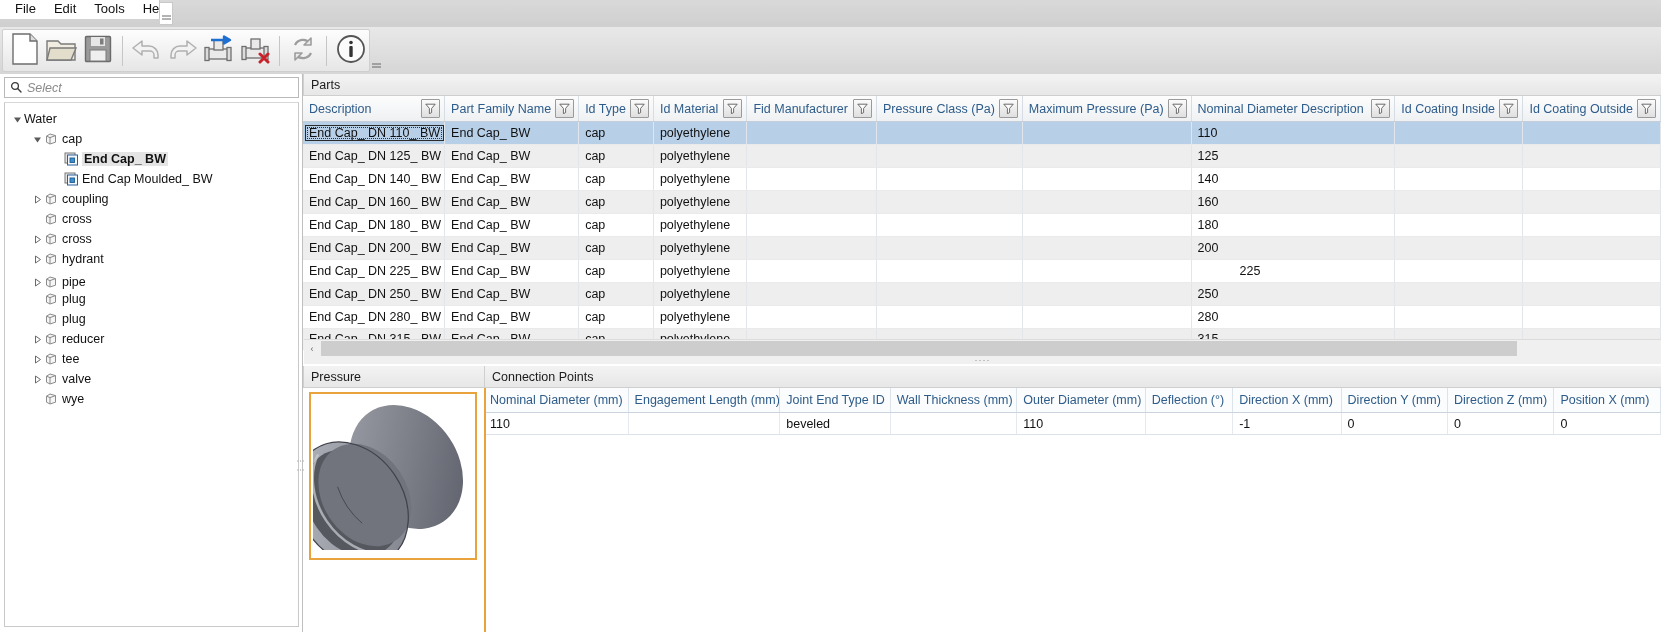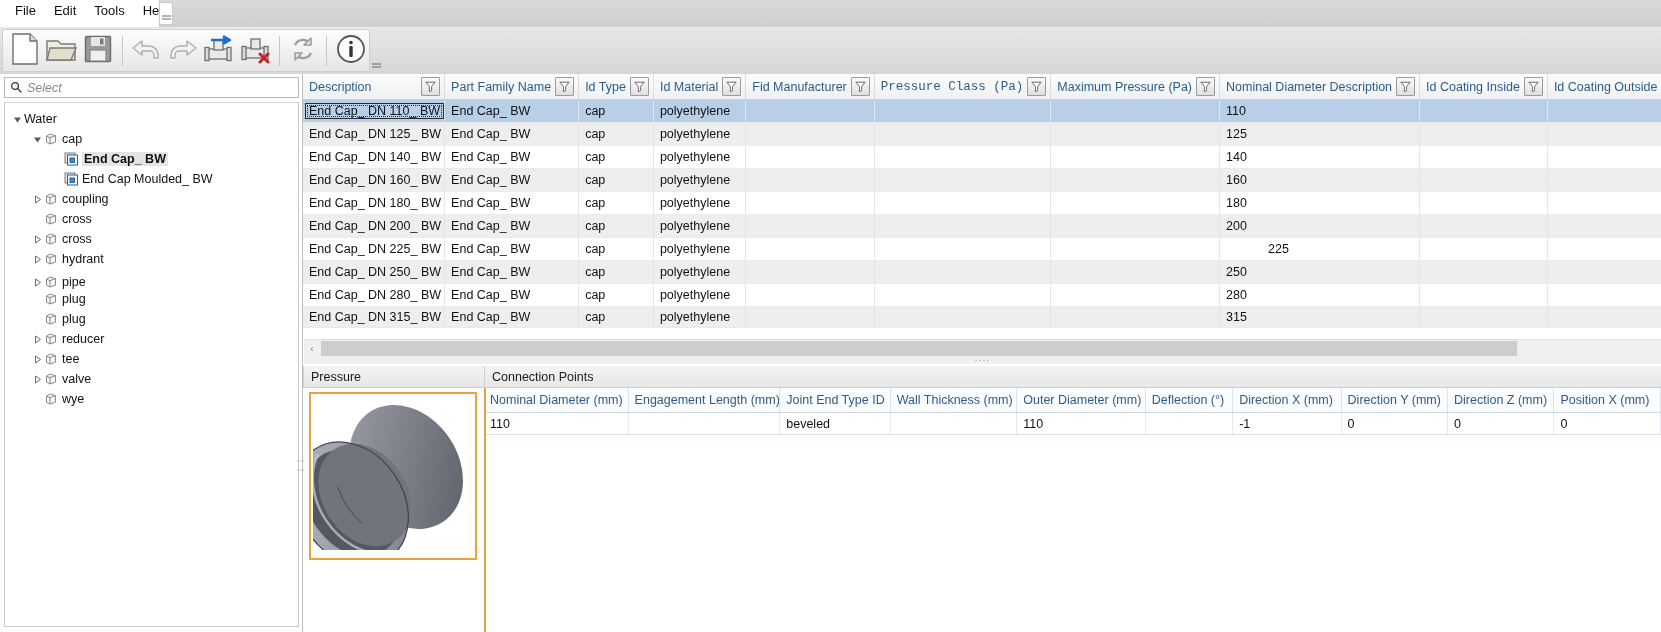--- a/index.html
+++ b/index.html
@@ -13,23 +13,23 @@
   }
   .app{position:relative;width:1661px;height:632px;}
 
   
   .menubar{
     position:absolute;left:0;top:0;width:1661px;height:27px;
     background:#d4d0c8;
     background:linear-gradient(#d9d9d9,#cfcfcf);
   }
   .menubar-inner{
-    position:absolute;left:0;top:0;height:27px;width:160px;
+    position:absolute;left:0;top:0;height:19px;width:160px;
     background:#ffffff;border-right:1px solid #c8c8c8;
-    display:flex;align-items:flex-start;padding-left:6px;box-sizing:border-box;
+    display:flex;align-items:flex-end;padding-left:6px;box-sizing:border-box;
   }
   .menu-item{
     padding:3px 9px;font-size:13px;color:#111;cursor:default;white-space:nowrap;
   }
   .menu-overflow{
     position:absolute;left:160px;top:2px;width:13px;height:23px;
     background:#fff;border:1px solid #c8c8c8;border-left:none;
     display:flex;align-items:flex-end;justify-content:center;
     font-size:9px;color:#555;padding-bottom:2px;box-sizing:border-box;
   }
@@ -507,20 +507,21 @@
               <path d="M2.5 4.2 L6 5.6 L11.5 3.6" fill="none" stroke="#8b8b8b" stroke-width="1"></path>
               <path d="M6 5.6 L6 12" fill="none" stroke="#8b8b8b" stroke-width="1"></path>
             </svg>
           </span>
           <span class="tlabel">wye</span>
         </div>
       </div>
   </div>
 
   <div class="parts-panel">
+    <div class="panel-title">Parts</div>
     <div class="grid-wrap">
       <table class="grid" id="parts-grid">
         <thead>
             <tr id="parts-head">
               <th style="width: 133px;">
                 <div class="th-in">
                   <span>Description</span>
                   <span class="funnel">
                     <svg width="11" height="11" viewBox="0 0 11 11">
                       <path d="M0.8 1.2 h9.4 L6.6 5.4 v4.2 l-2.2 1.1 V5.4 Z" fill="#fdfdfd" stroke="#5b5b5b" stroke-width="0.9" stroke-linejoin="round"></path>
@@ -561,21 +562,21 @@
               <th style="width: 133px;">
                 <div class="th-in">
                   <span>Fid Manufacturer</span>
                   <span class="funnel">
                     <svg width="11" height="11" viewBox="0 0 11 11">
                       <path d="M0.8 1.2 h9.4 L6.6 5.4 v4.2 l-2.2 1.1 V5.4 Z" fill="#fdfdfd" stroke="#5b5b5b" stroke-width="0.9" stroke-linejoin="round"></path>
                     </svg>
                   </span>
                 </div>
               </th>
-              <th style="width: 136px; font-family: Liberation Mono, monospace;">
+              <th style="width: 136px;">
                 <div class="th-in">
                   <span>Pressure Class (Pa)</span>
                   <span class="funnel">
                     <svg width="11" height="11" viewBox="0 0 11 11">
                       <path d="M0.8 1.2 h9.4 L6.6 5.4 v4.2 l-2.2 1.1 V5.4 Z" fill="#fdfdfd" stroke="#5b5b5b" stroke-width="0.9" stroke-linejoin="round"></path>
                     </svg>
                   </span>
                 </div>
               </th>
               <th style="width: 155px;">

